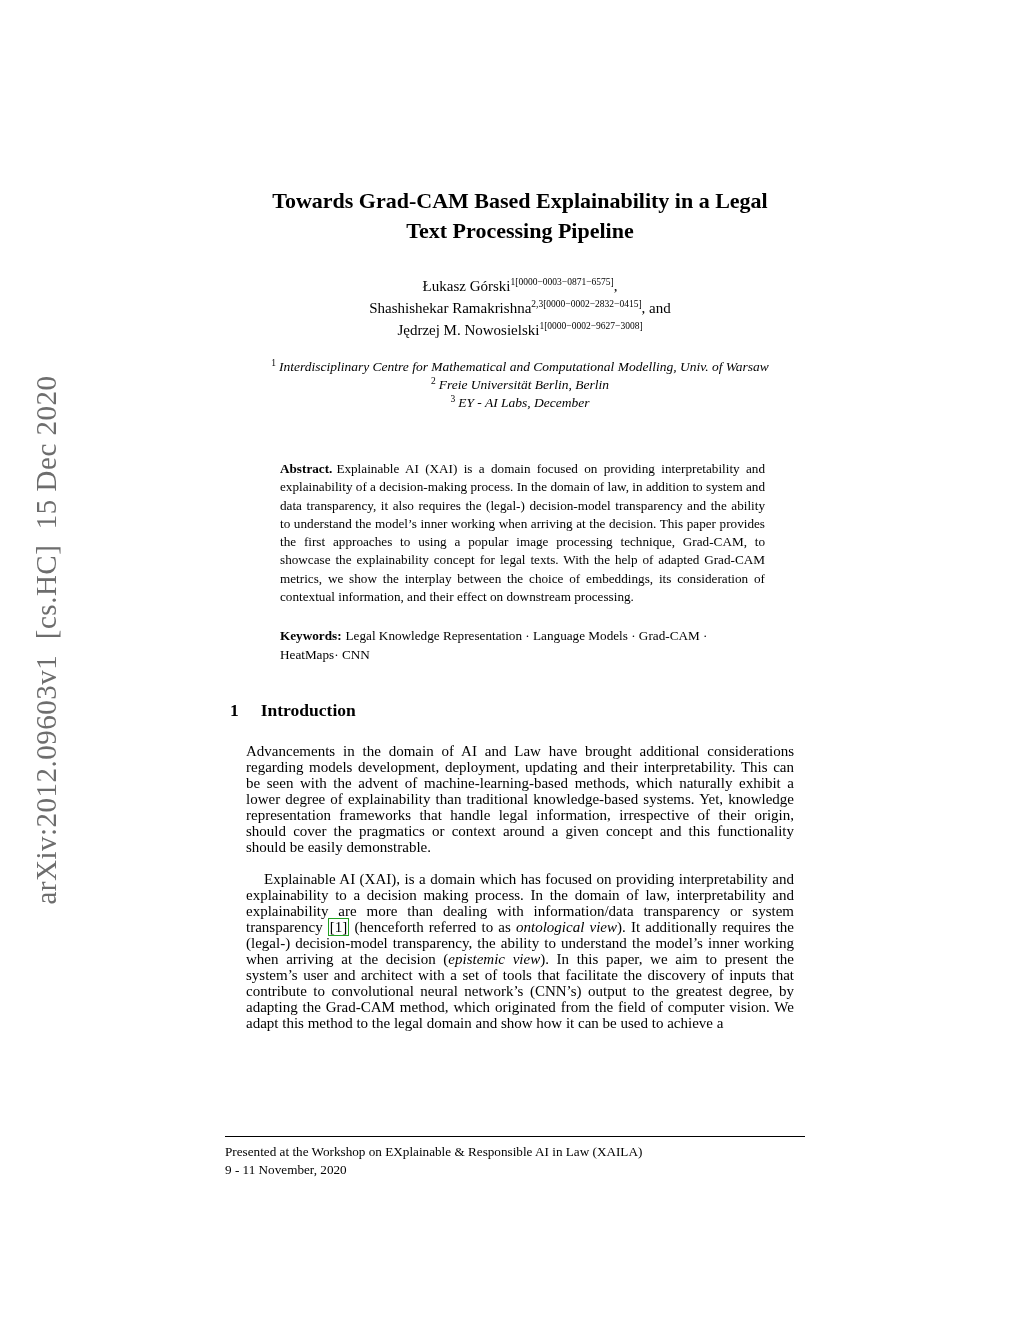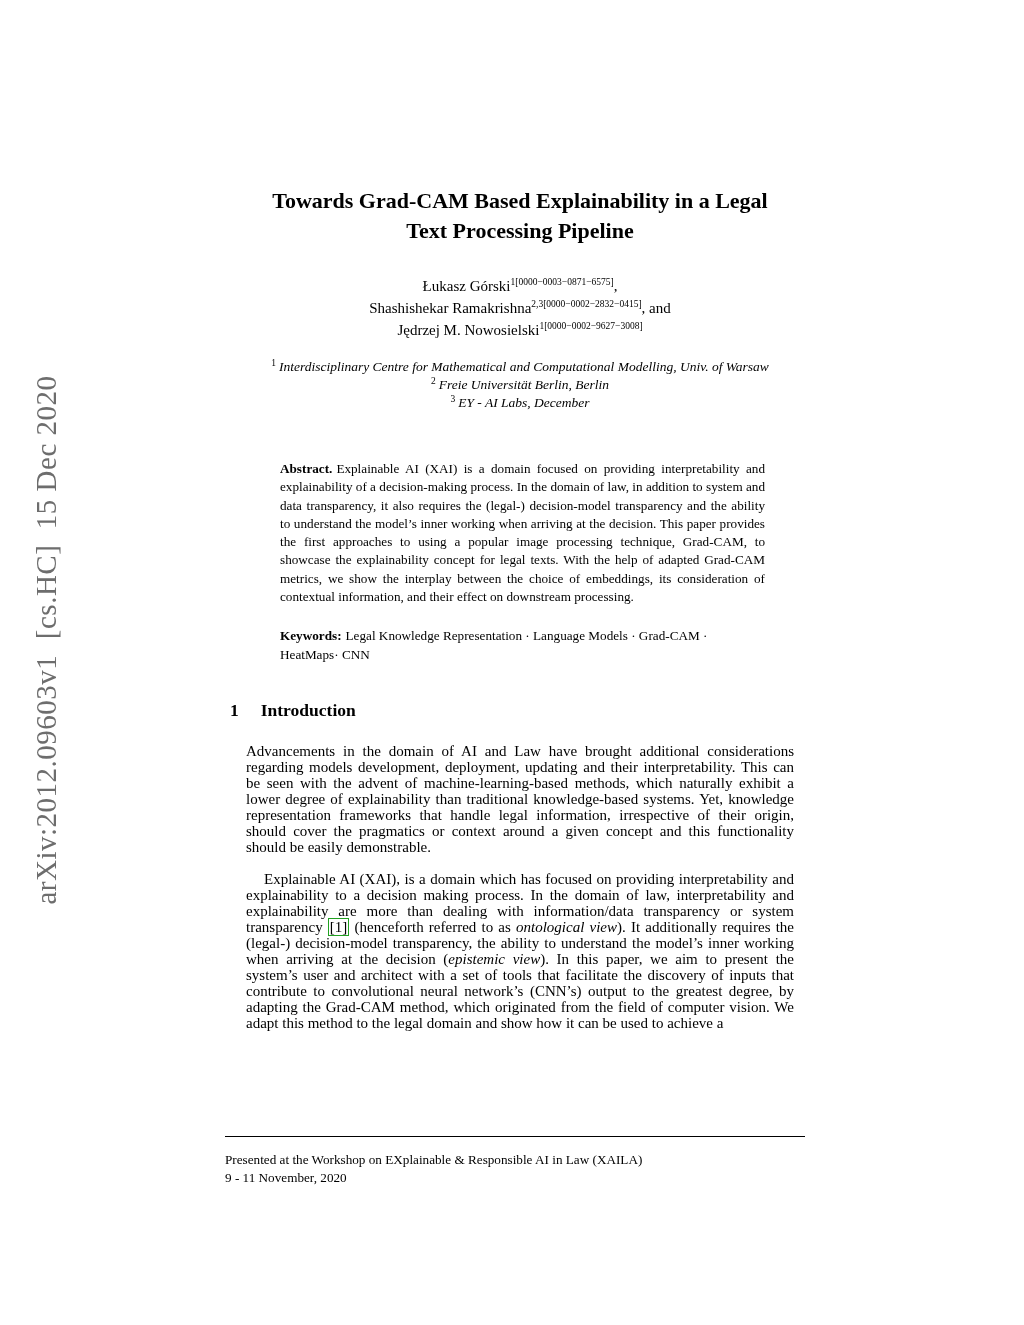--- a/index.html
+++ b/index.html
@@ -101,21 +101,21 @@
     padding: 0 1px;
     cursor: pointer;
   }
 
   .footer {
     position: absolute;
     left: 225px;
     top: 1136px;
     width: 580px;
     border-top: 1px solid #000000;
-    padding-top: 14px;
+    padding-top: 6px;
     font-size: 13.2px;
     line-height: 18.3px;
   }
 </style>
 </head>
 <body>
 
 <div class="page">
 
   <div class="arxiv-stamp">arXiv:2012.09603v1  [cs.HC]  15 Dec 2020</div>

